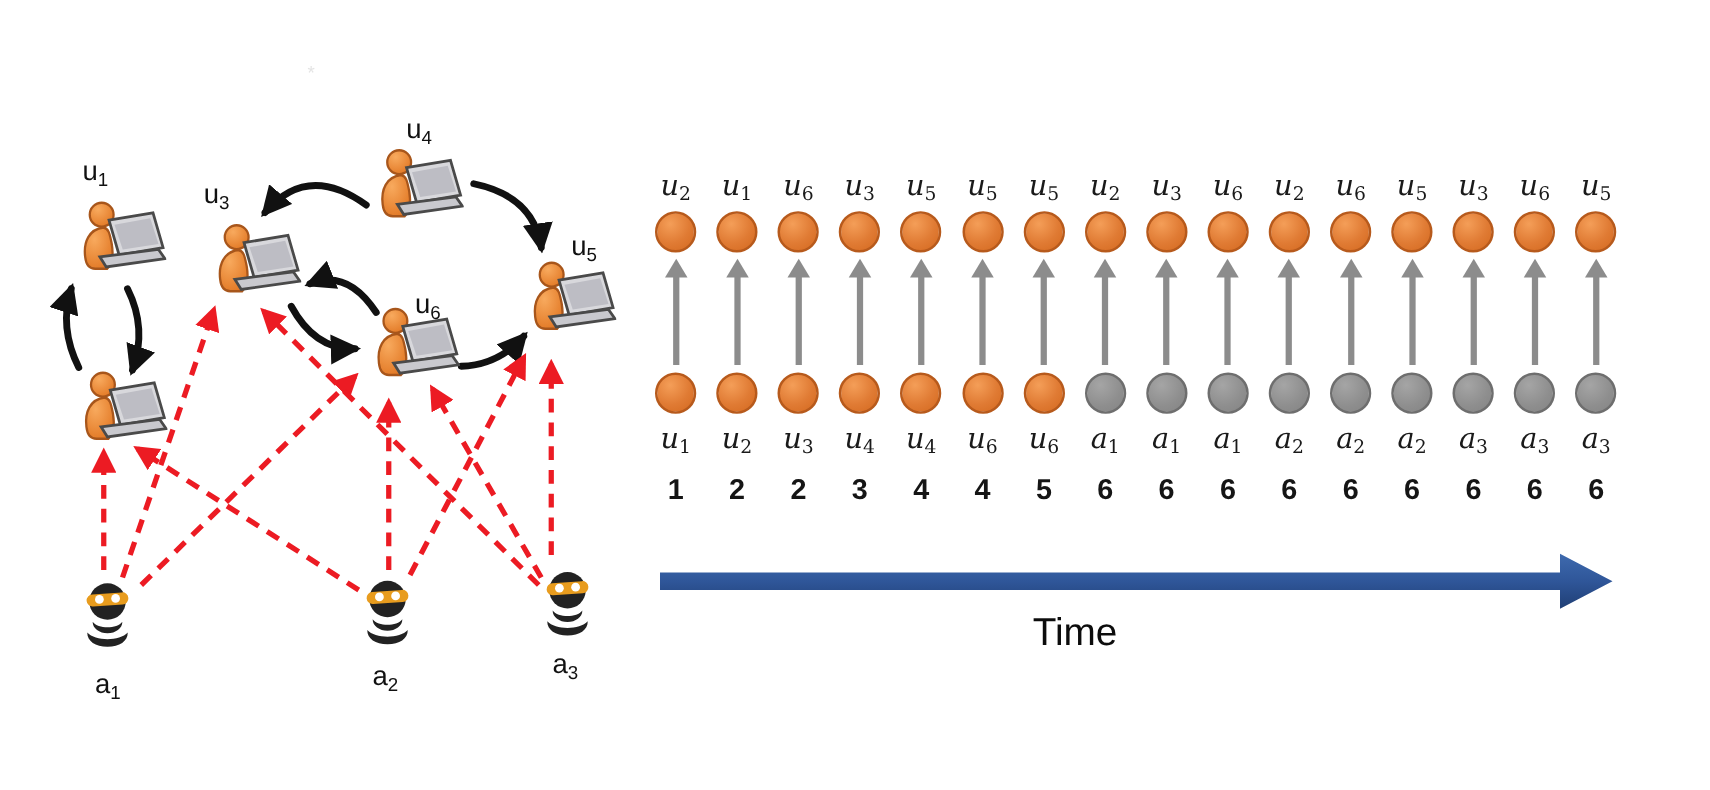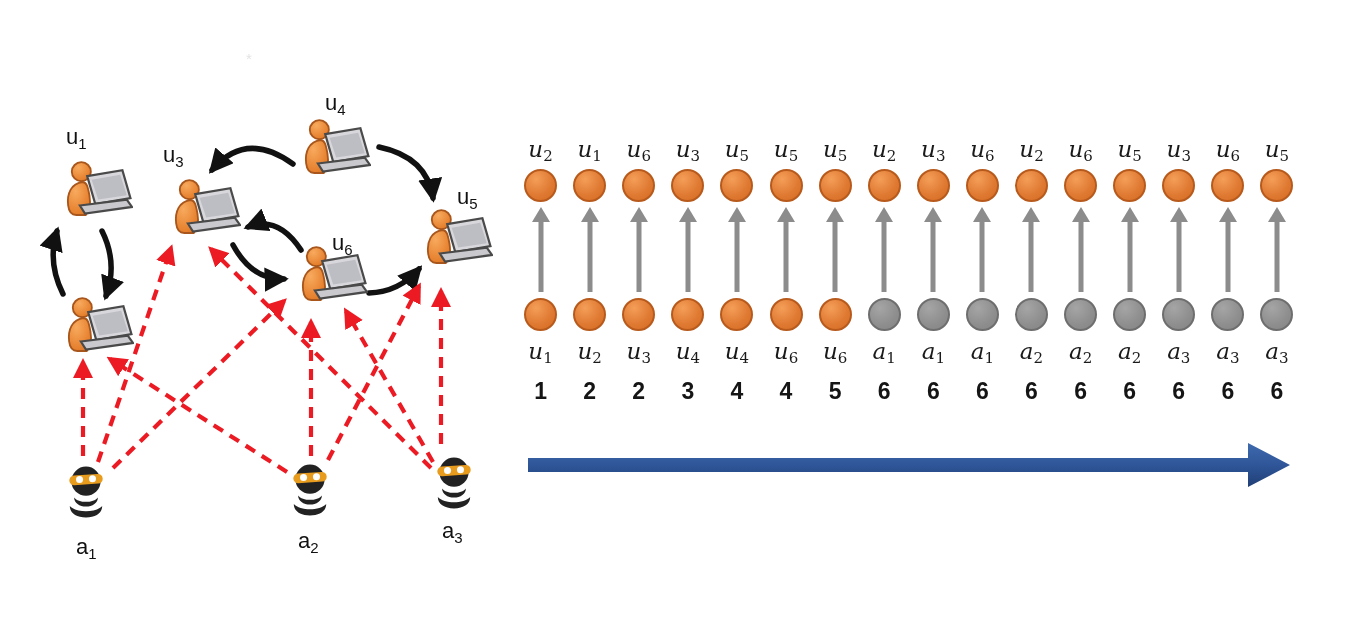--- a/index.html
+++ b/index.html
@@ -268,14 +268,15 @@
   <svg id="time-arrow-svg" width="780" height="62" viewBox="0 0 780 62">
     <defs>
       <linearGradient id="tg" x1="0" y1="0" x2="0" y2="1">
         <stop offset="0" stop-color="#3E6AAE"></stop>
         <stop offset="0.5" stop-color="#2F5699"></stop>
         <stop offset="1" stop-color="#203F75"></stop>
       </linearGradient>
     </defs>
     <polygon points="8,26 728,26 728,11 770,33 728,55 728,40 8,40" fill="url(#tg)"></polygon>
   </svg>
+  <div id="time-label">Time</div>
 
 </div>
 
 </body></html>

